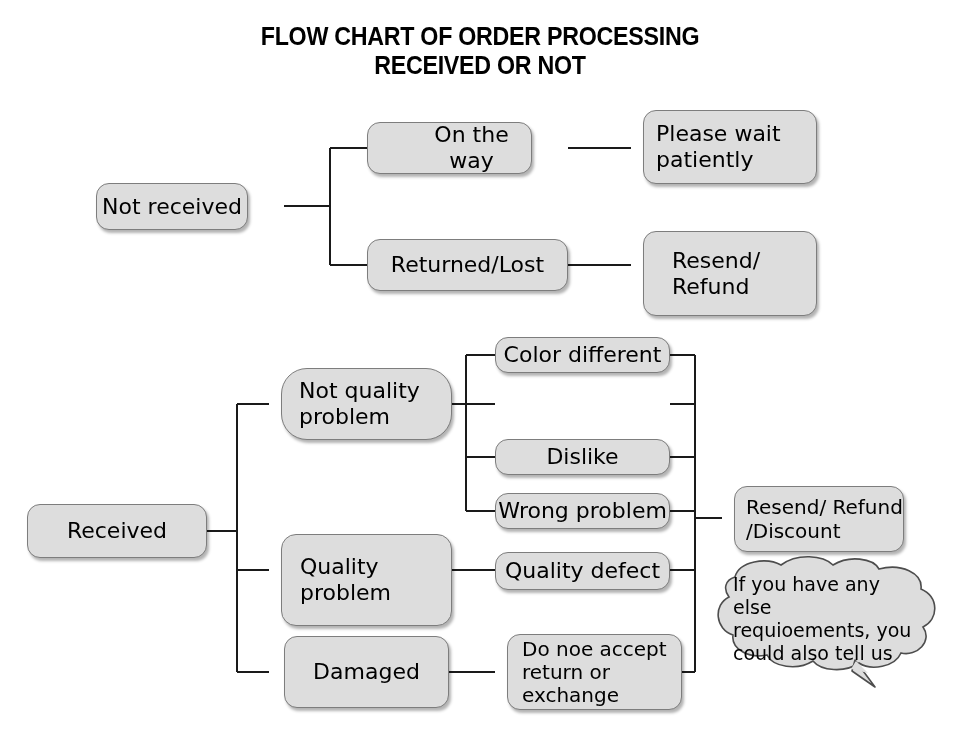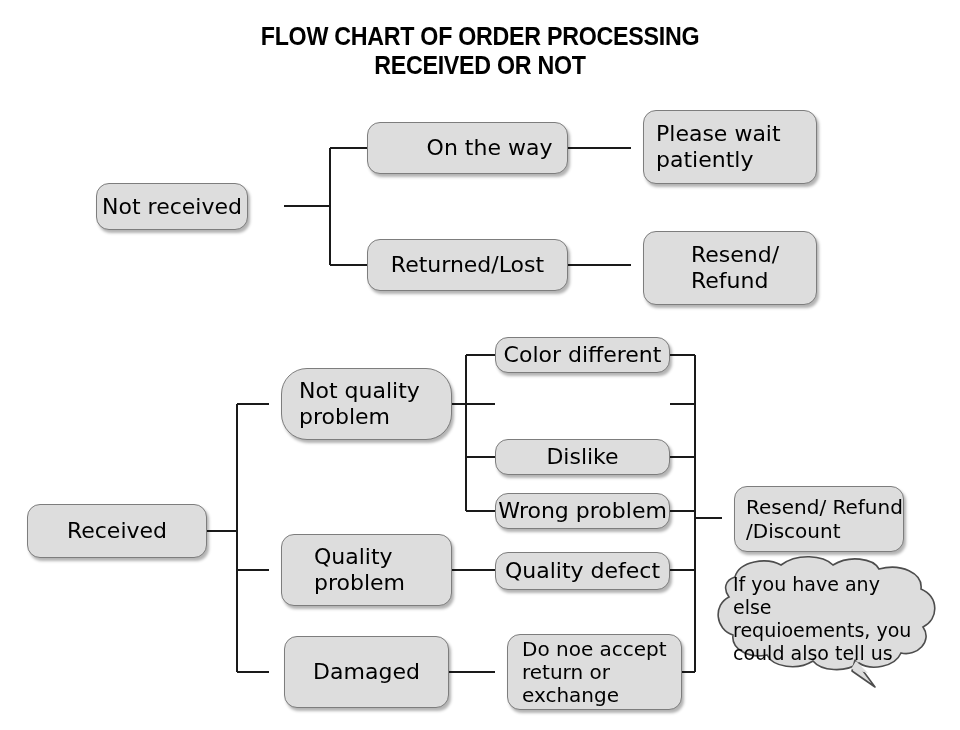--- a/index.html
+++ b/index.html
@@ -143,34 +143,34 @@
       <line x1="670" y1="672" x2="695" y2="672"></line>
 
       <line x1="695" y1="518" x2="722" y2="518"></line>
     </g>
   </svg>
 
   <div class="node center" style="left:96px; top:183px; width:152px; height:47px;">
     <span class="txt">Not received</span>
   </div>
 
-  <div class="node center" style="left:367px; top:122px; width:201px; height:52px;padding-left:44px;">
+  <div class="node center" style="left:367px; top:122px; width:165px; height:52px;padding-left:44px;">
     <span class="txt">On the way</span>
   </div>
 
   <div class="node left" style="left:631px; top:110px; width:174px; height:74px;">
     <span class="txt">Please wait
 patiently</span>
   </div>
 
   <div class="node center" style="left:367px; top:239px; width:201px; height:52px;">
     <span class="txt">Returned/Lost</span>
   </div>
 
-  <div class="node left" style="left:631px; top:231px; width:174px; height:74px; padding-left:47px;">
+  <div class="node left" style="left:631px; top:231px; width:174px; height:85px; padding-left:28px;">
     <span class="txt">Resend/
 Refund</span>
   </div>
 
   <div class="node center" style="left:27px; top:504px; width:180px; height:54px;">
     <span class="txt">Received</span>
   </div>
 
   <div class="node left" style="left:269px; top:368px; width:171px; height:72px; padding-left:17px;border-radius:26px;">
     <span class="txt">Not quality
@@ -183,21 +183,21 @@
 
 
   <div class="node center" style="left:495px; top:439px; width:175px; height:36px;">
     <span class="txt">Dislike</span>
   </div>
 
   <div class="node center" style="left:495px; top:493px; width:175px; height:36px;">
     <span class="txt">Wrong problem</span>
   </div>
 
-  <div class="node left" style="left:269px; top:534px; width:171px; height:72px; padding-left:32px;">
+  <div class="node left" style="left:269px; top:534px; width:171px; height:92px; padding-left:18px;border-radius:15px;">
     <span class="txt">Quality
 problem</span>
   </div>
 
   <div class="node center" style="left:495px; top:552px; width:175px; height:38px;">
     <span class="txt">Quality defect</span>
   </div>
 
   <div class="node center" style="left:284px; top:636px; width:165px; height:72px;">
     <span class="txt">Damaged</span>

